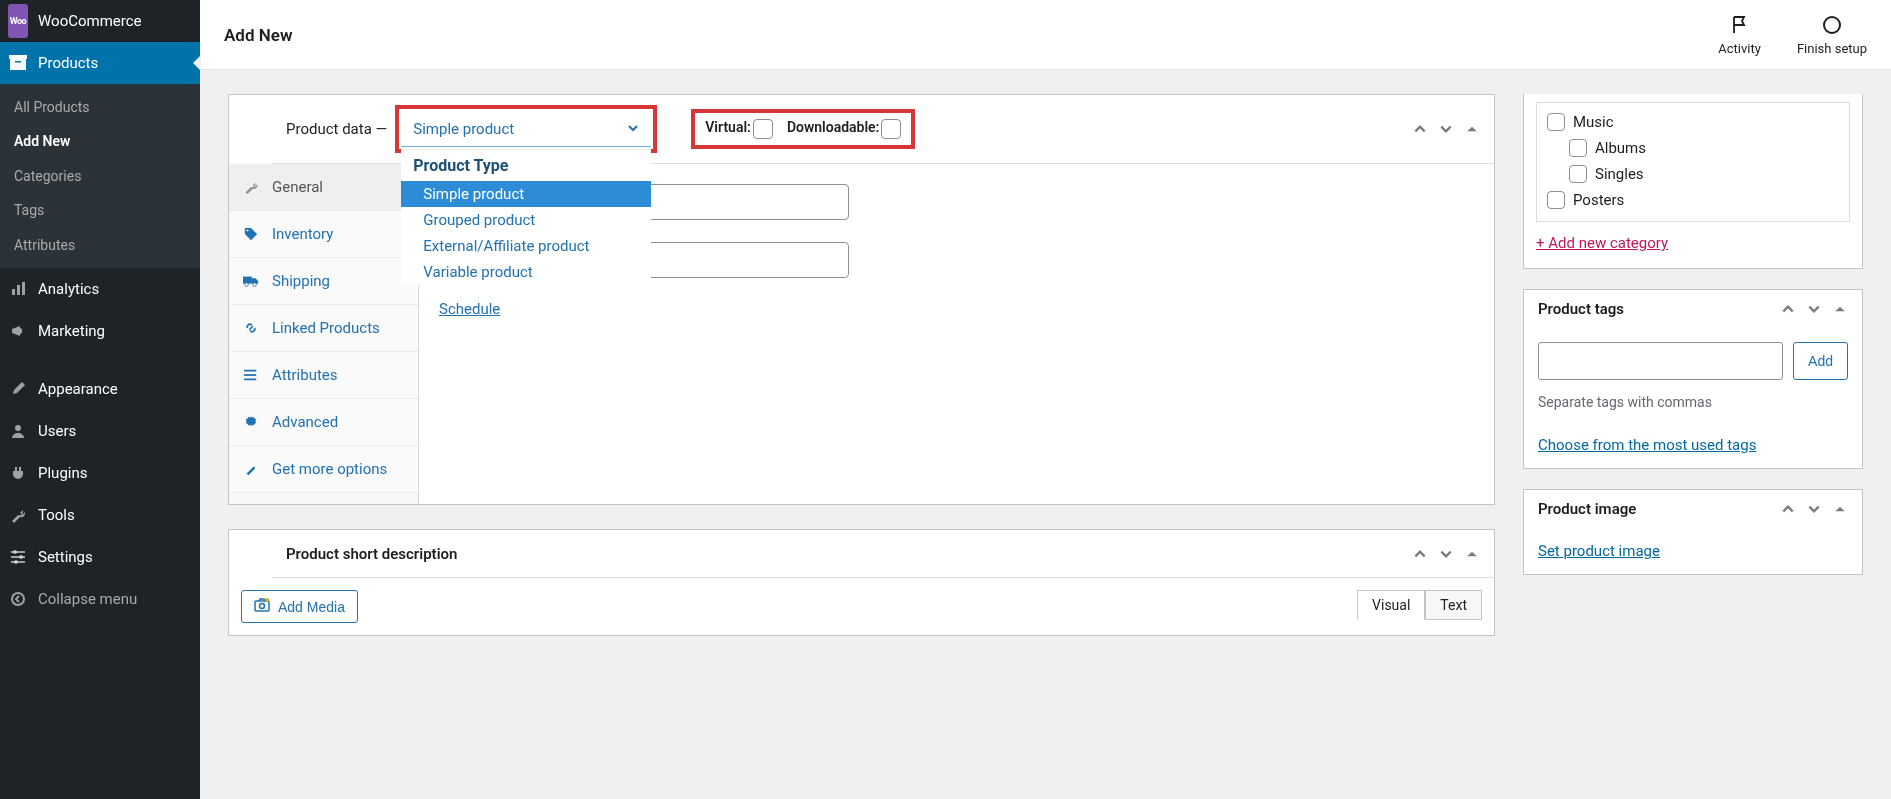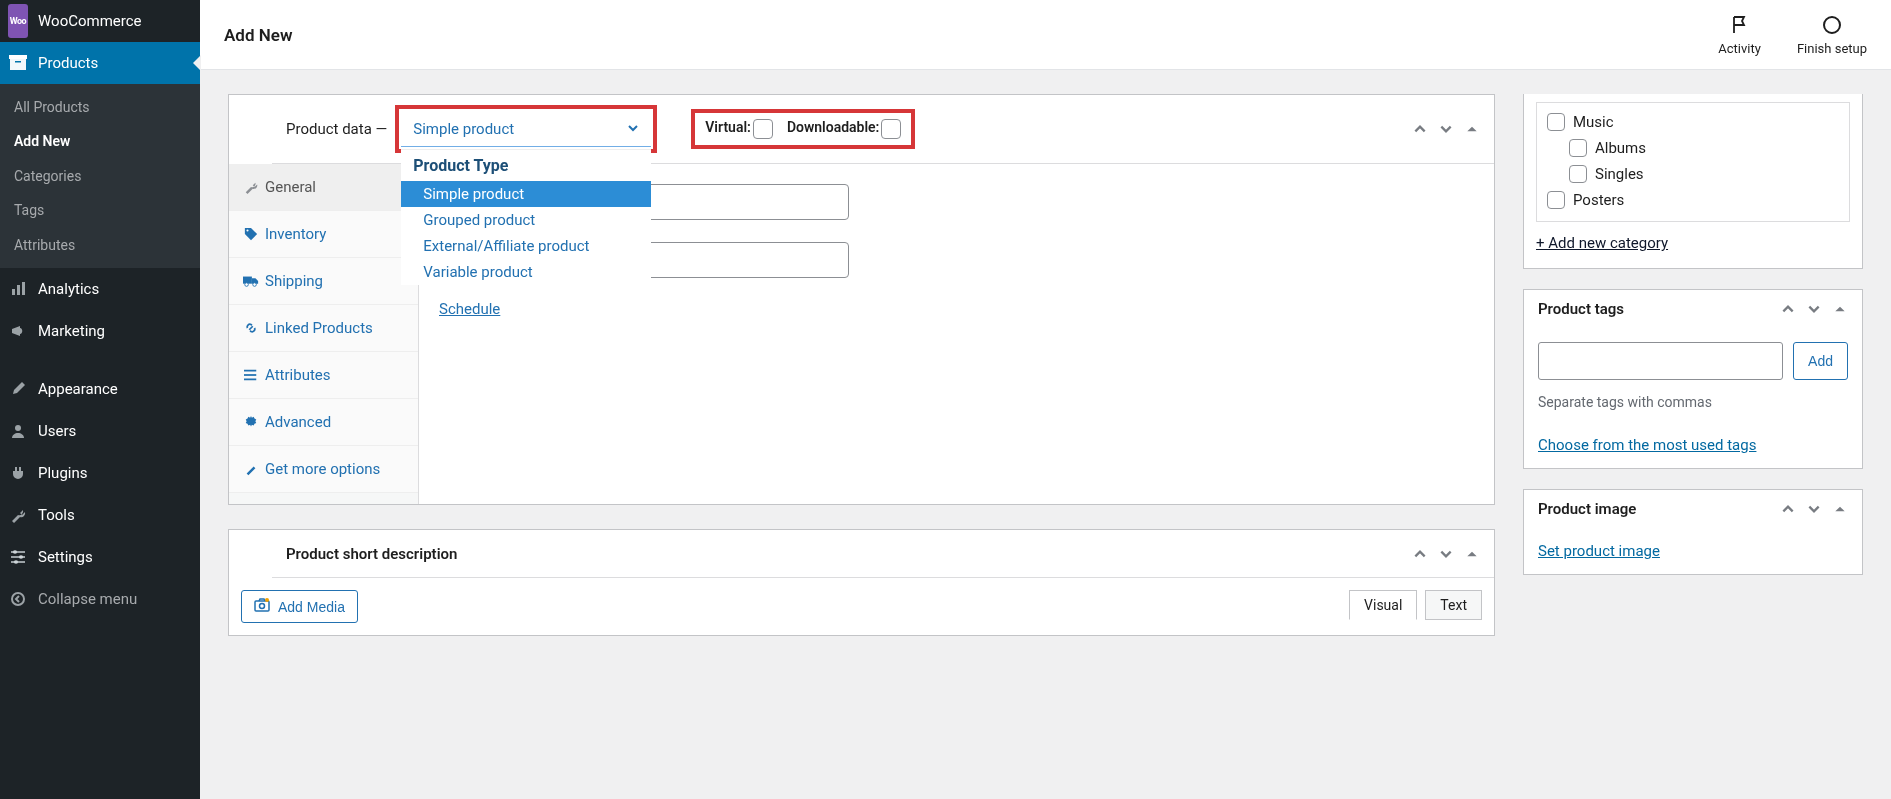--- a/index.html
+++ b/index.html
@@ -233,21 +233,21 @@
     min-height: 340px;
   }
   .product-tabs {
     width: 190px;
     border-right: 1px solid #dcdcde;
     background: #f6f7f7;
   }
   .ptab {
     display: flex;
     align-items: center;
-    gap: 6px;
+    gap: 13px;
     padding: 14px 14px;
     font-size: 15px;
     color: #2271b1;
     cursor: pointer;
     border-bottom: 1px solid #eee;
     background: #fafafa;
   }
   .ptab.active {
     background: #efefef;
     color: #555;
@@ -288,21 +288,21 @@
     padding: 6px 12px;
     font-size: 14px;
     display: inline-flex;
     align-items: center;
     gap: 8px;
     cursor: pointer;
   }
   .editor-tabs {
     float: right;
     display: flex;
-    gap: 8px;
+    gap: 0;
   }
   .editor-tab {
     padding: 6px 14px;
     border: 1px solid #c3c4c7;
     background: #f6f7f7;
     font-size: 14px;
     cursor: pointer;
   }
   .editor-tab.active {
     background: #fff;
@@ -333,21 +333,21 @@
   }
   .cat-item.indent { padding-left: 28px; }
   .cat-item input {
     width: 18px; height: 18px;
     border: 1px solid #8c8f94;
     border-radius: 4px;
     appearance: none;
     background: #fff;
   }
   .cat-add {
-    color: #0f172a;
+    color: #be185d;
     text-decoration: underline;
     font-size: 15px;
     padding: 12px 0 4px;
     cursor: pointer;
     display: inline-block;
   }
   .side-header {
     display: flex;
     align-items: center;
     padding: 10px 14px;

